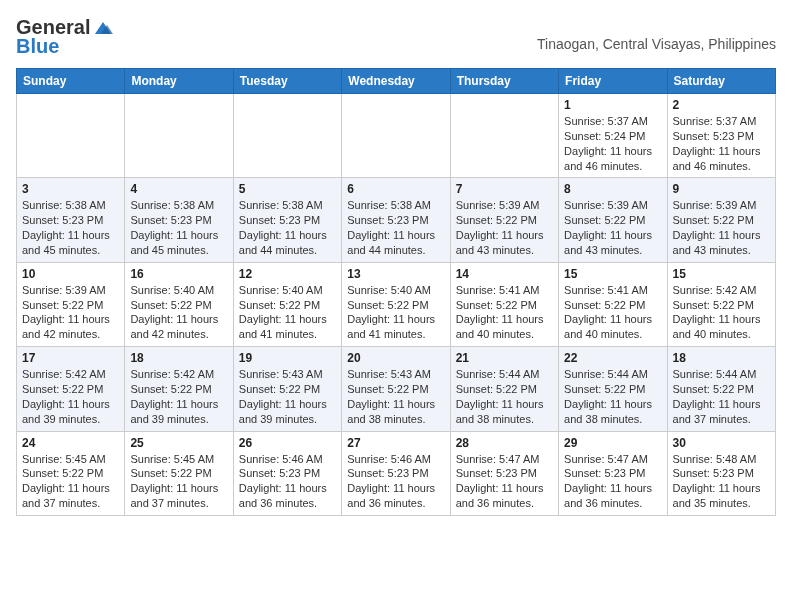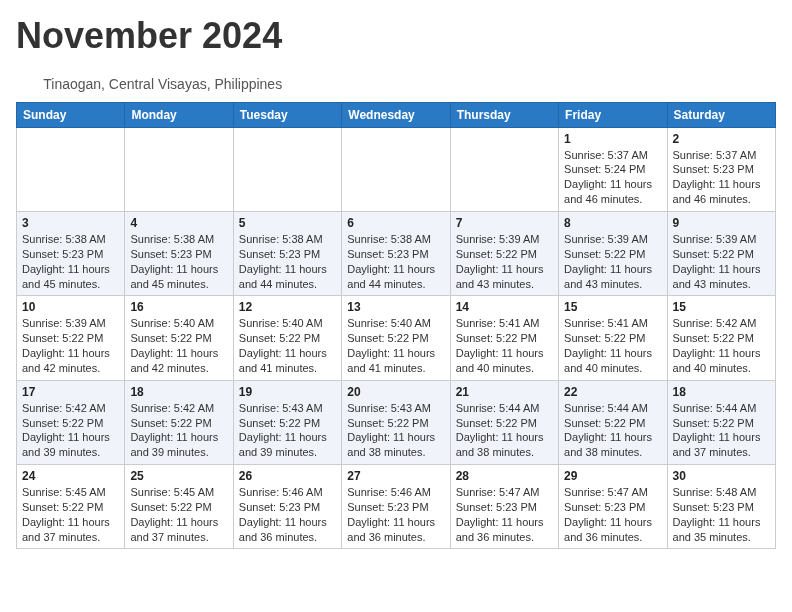--- a/index.html
+++ b/index.html
@@ -85,22 +85,31 @@
     .week-row-1 td { background: #fff; }
     .week-row-2 td { background: #eef2f9; }
     .week-row-3 td { background: #fff; }
     .week-row-4 td { background: #eef2f9; }
     .week-row-5 td { background: #fff; }
   </style>
 </head>
 <body>
 
 <div class="header">
+  <div class="logo">
+    <div style="display:flex;align-items:center;">
+      <span style="font-size:20px;font-weight:bold;color:#333;">General</span>
+      <svg width="22" height="16" viewBox="0 0 22 16" style="margin:0 1px;">
+        <polygon points="4,14 12,2 20,14" fill="#2979c5"></polygon>
+        <polygon points="10,14 16,5 22,14" fill="#1a5fa0" opacity="0.7"></polygon>
+      </svg>
+    </div>
+    <span style="font-size:20px;font-weight:bold;color:#2979c5;margin-top:-4px;">Blue</span>
+  </div>
   <div class="title-area">
-    <div class="month-title">November 2024</div>
     <div class="location">Tinaogan, Central Visayas, Philippines</div>
   </div>
 </div>
 
 <table class="calendar">
   <thead>
     <tr>
     <th>Sunday</th>
         <th>Monday</th>
         <th>Tuesday</th>

